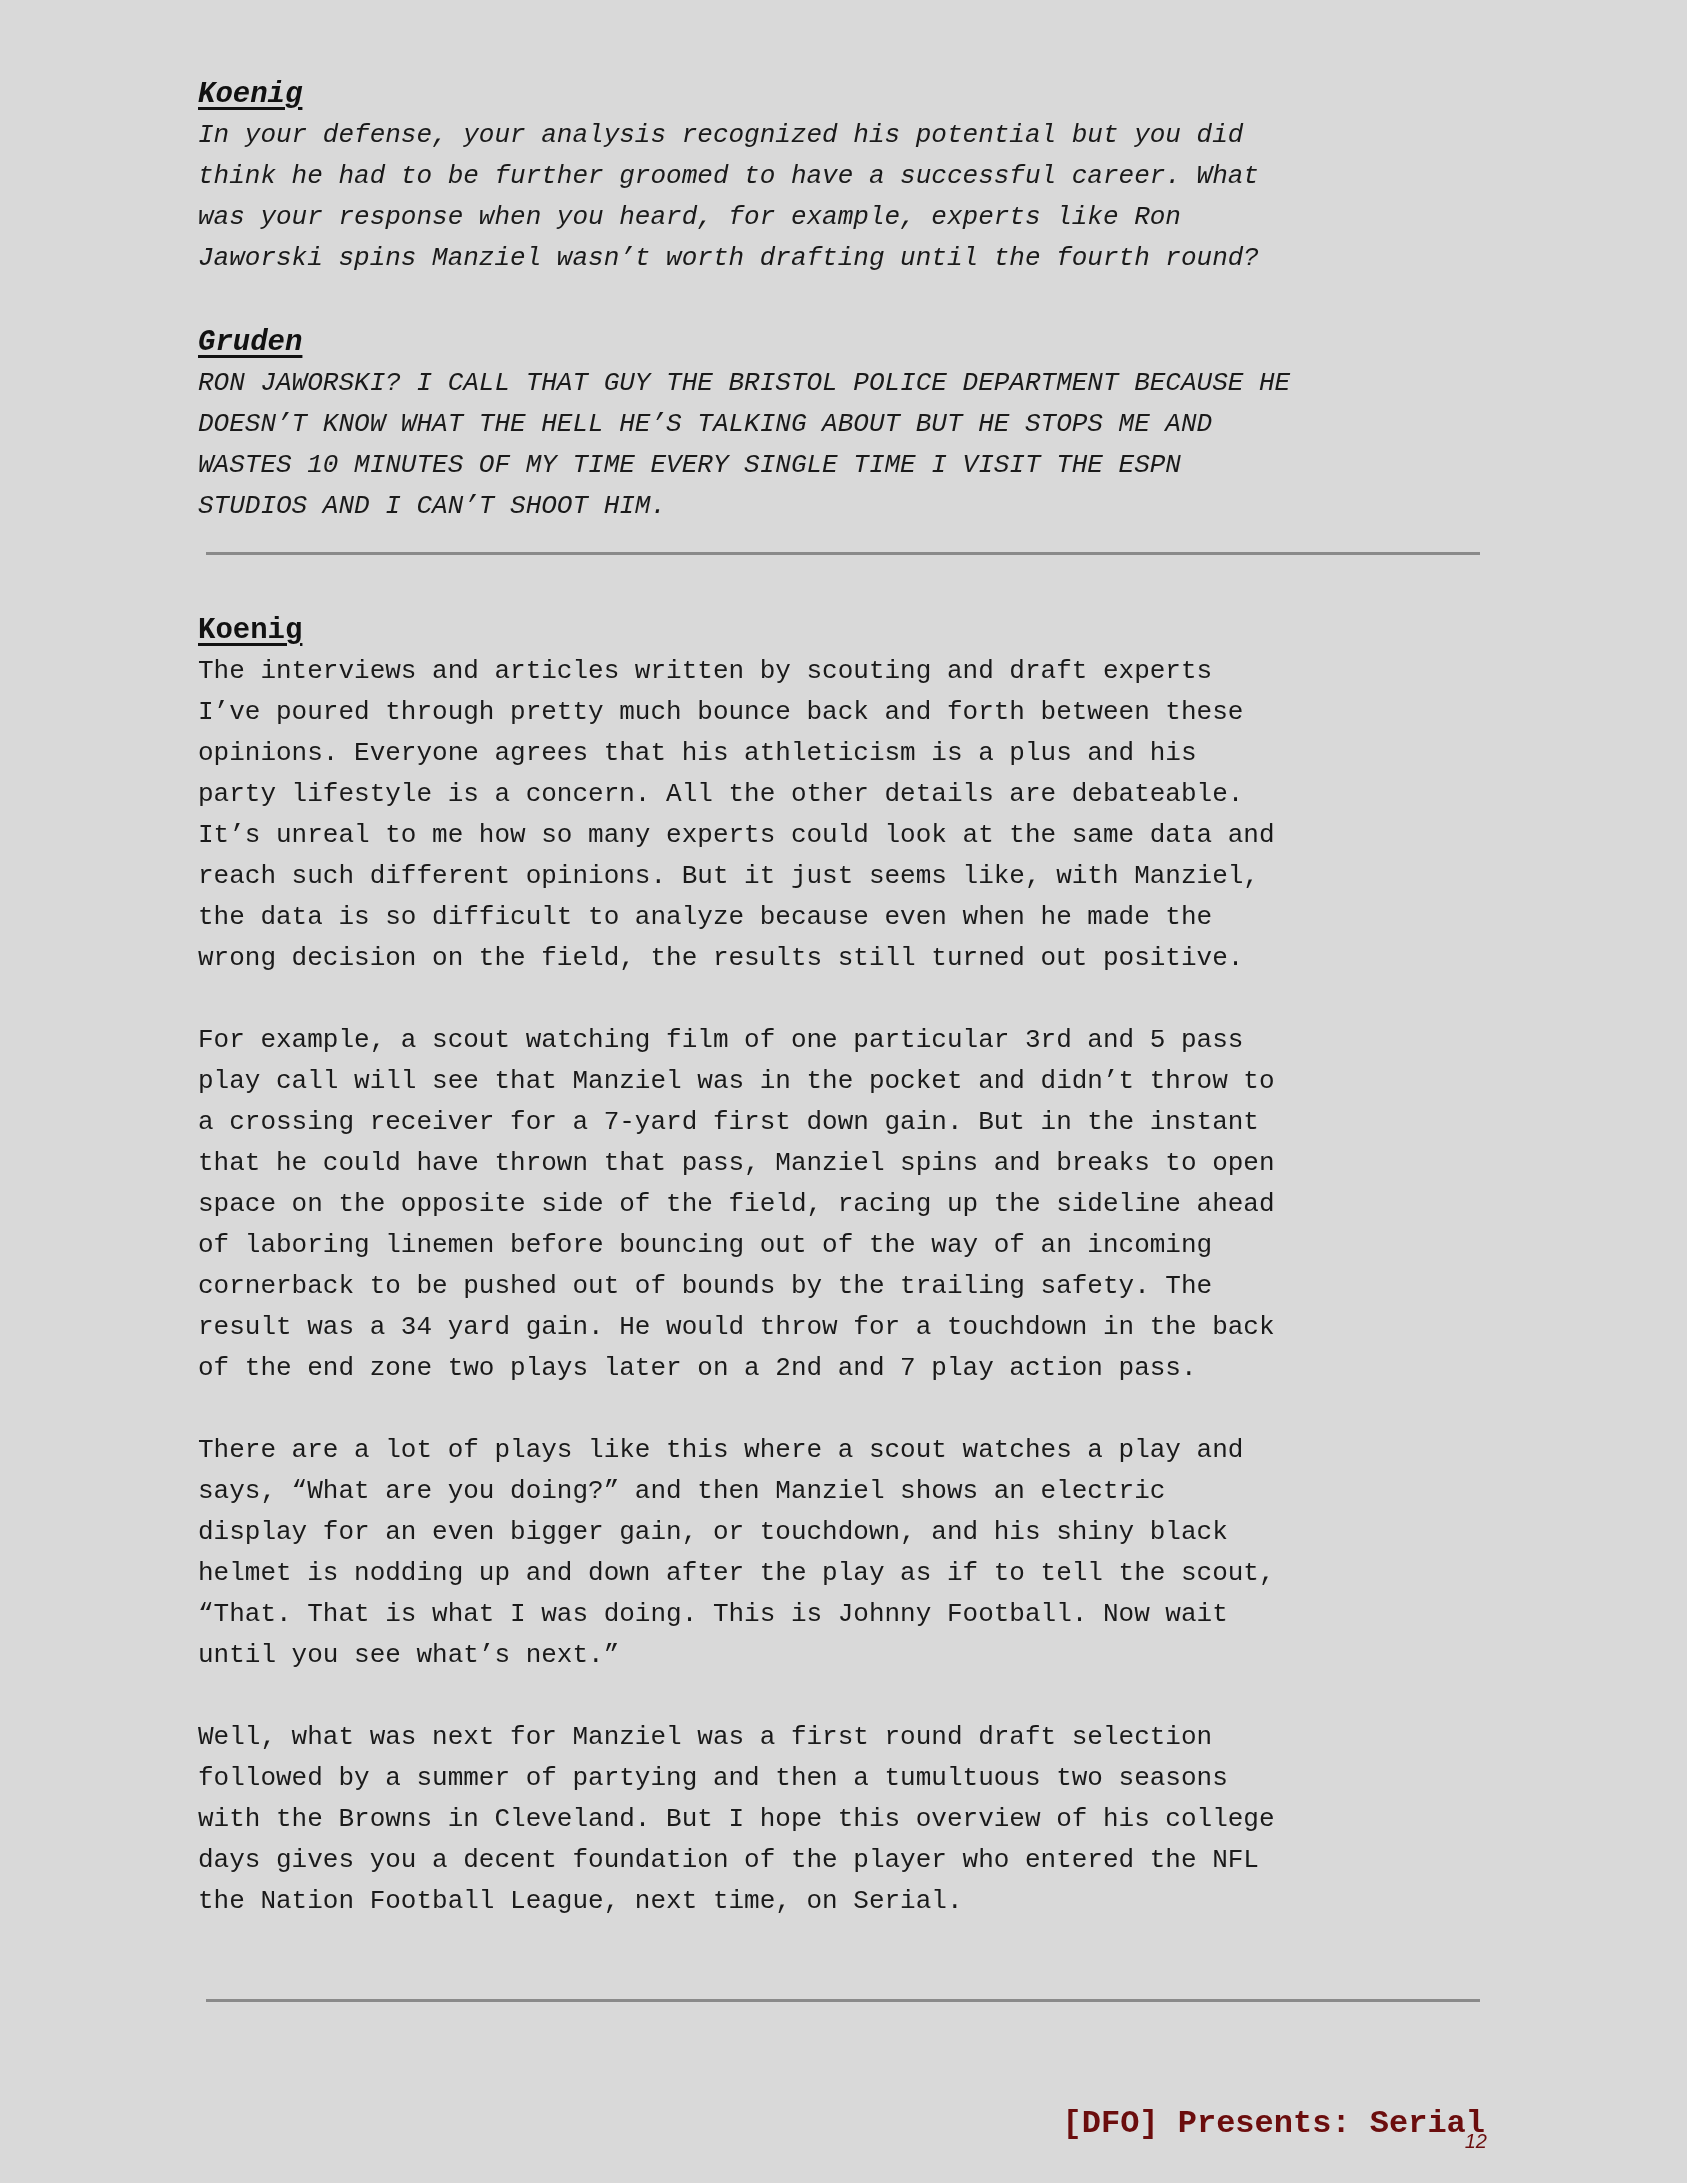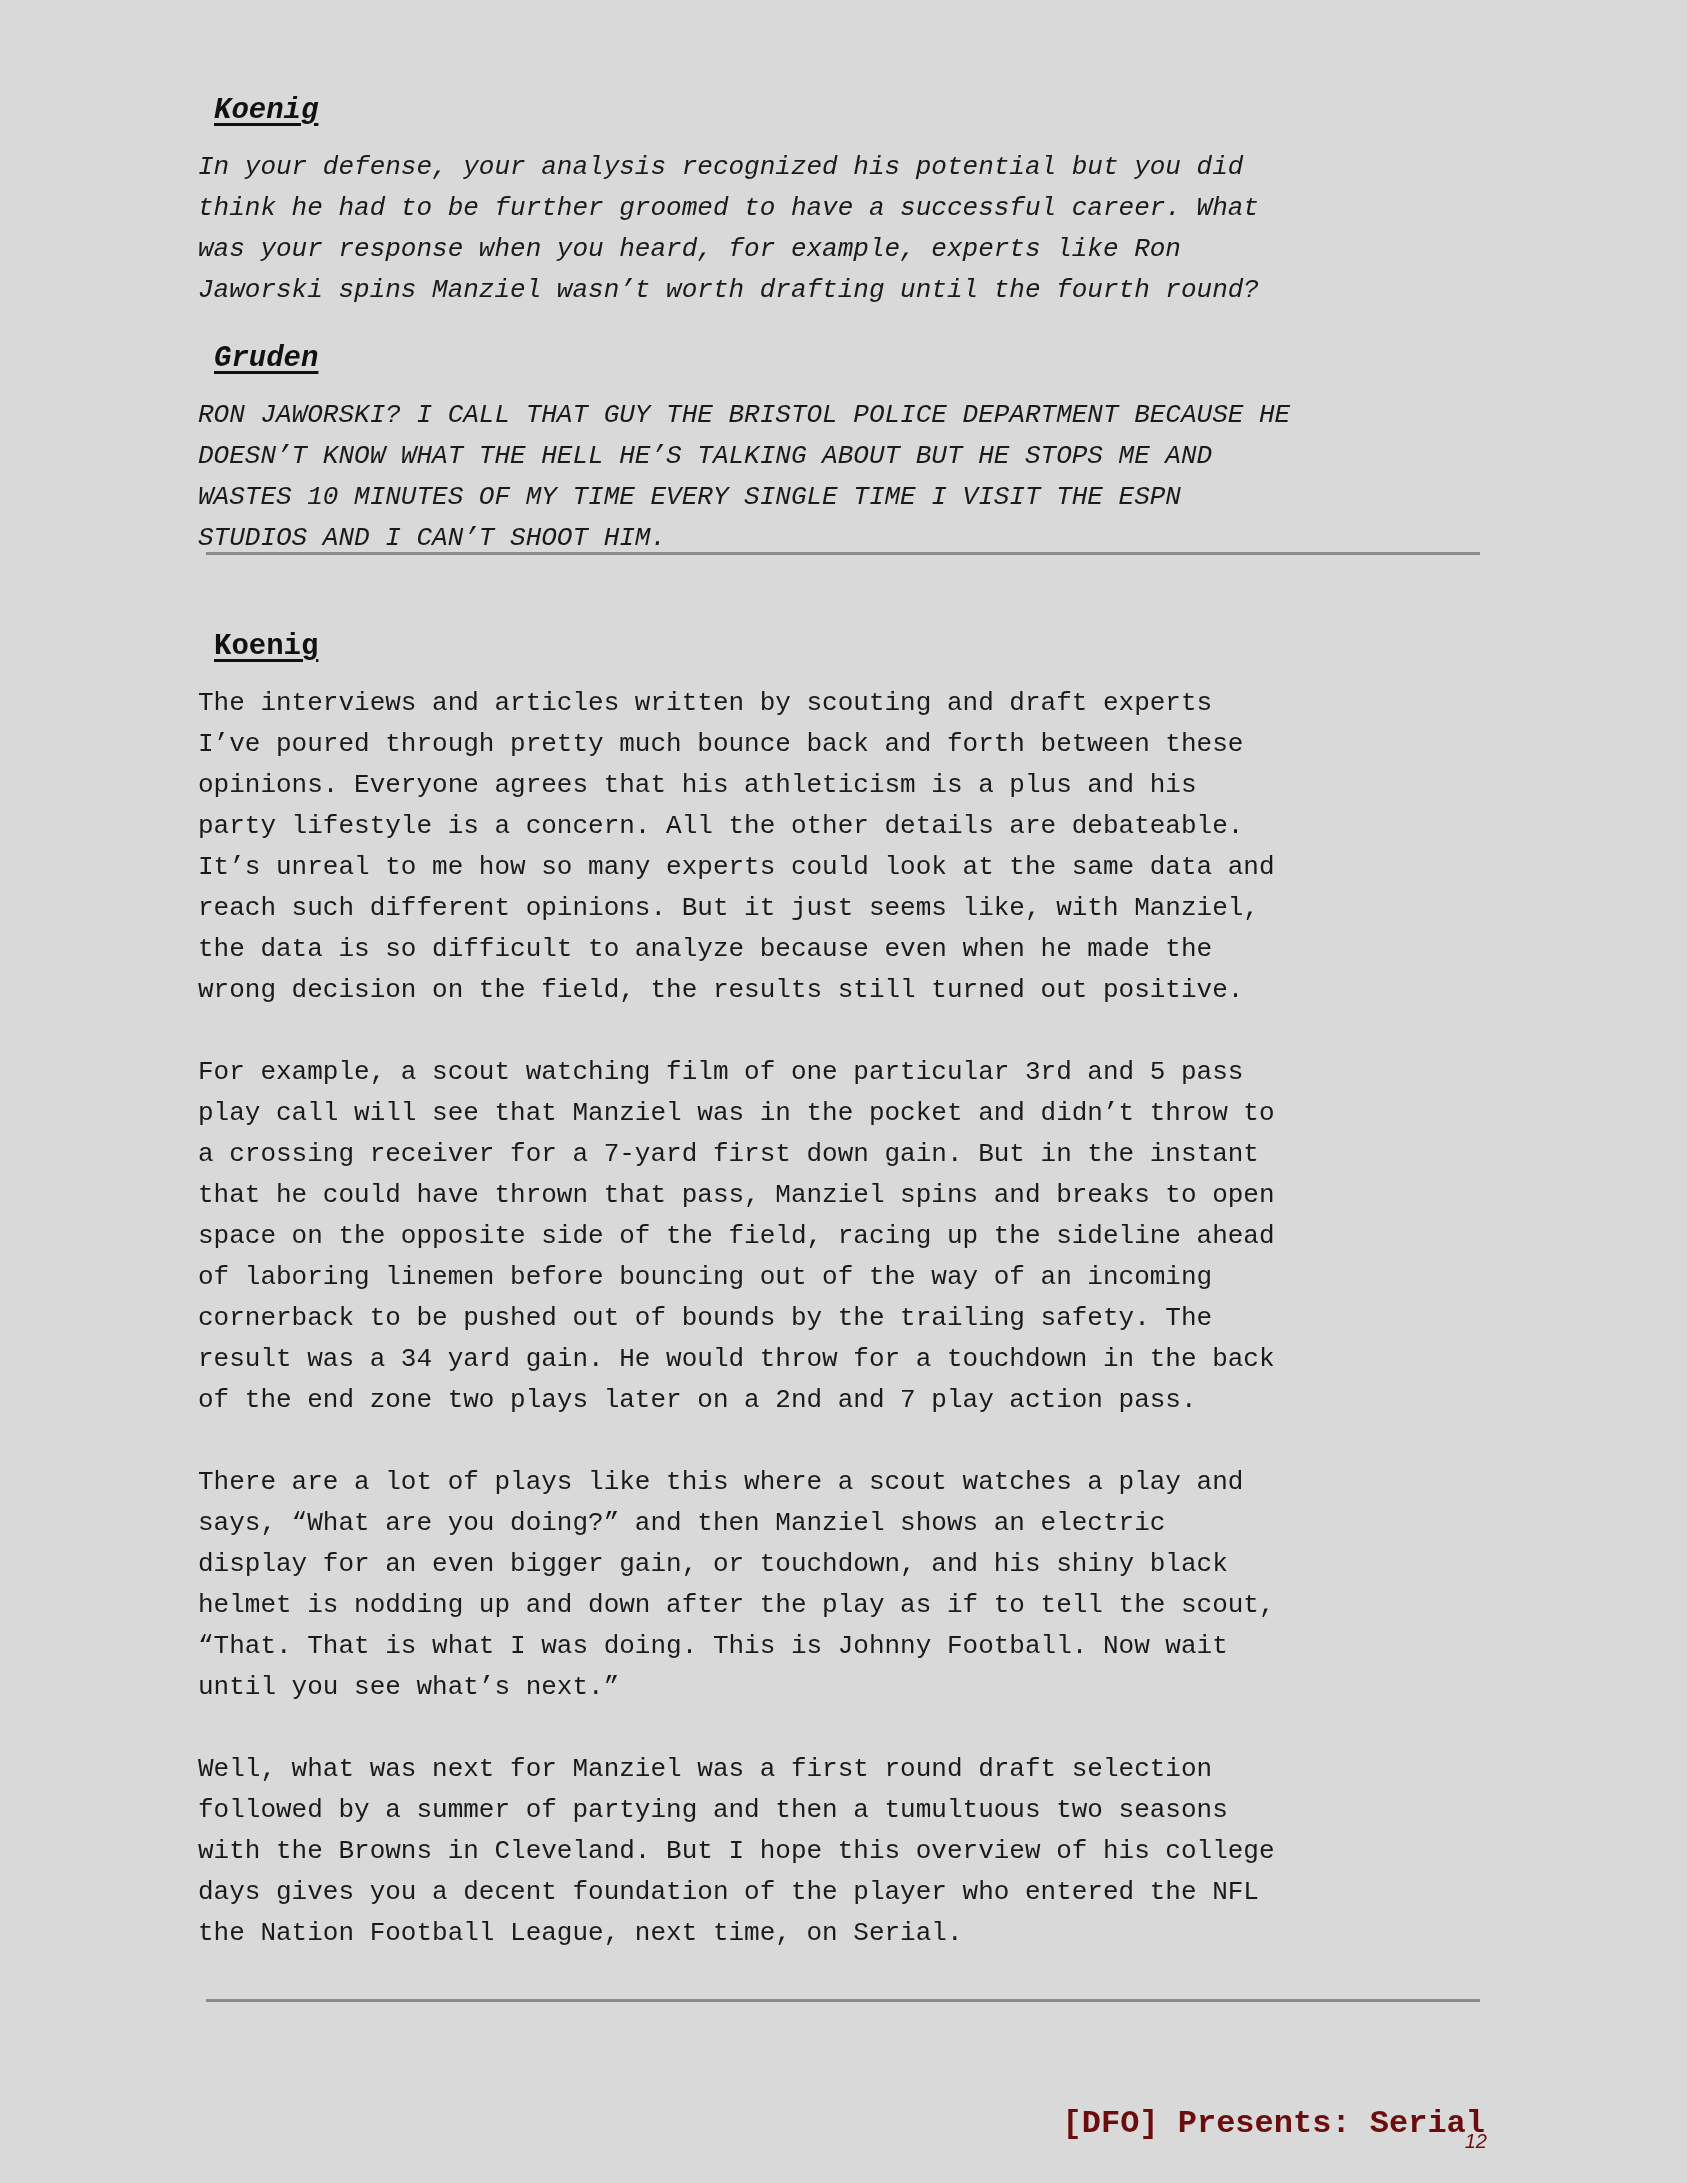--- a/index.html
+++ b/index.html
@@ -15,21 +15,21 @@
     color: #111111;
     font-family: "Liberation Mono", "DejaVu Sans Mono", monospace;
   }
   .speaker {
     font-size: 29px;
     font-weight: bold;
     text-decoration: underline;
     text-decoration-thickness: 2.6px;
     text-underline-offset: 5.3px;
     line-height: 41px;
-    margin: 16px;
+    margin: 0;
   }
   .speaker.italic { font-style: italic; }
   .text {
     font-size: 26px;
     line-height: 41px;
     margin: 0;
     white-space: pre-wrap;
     color: #1a1a1a;
   }
   .text.italic { font-style: italic; }

